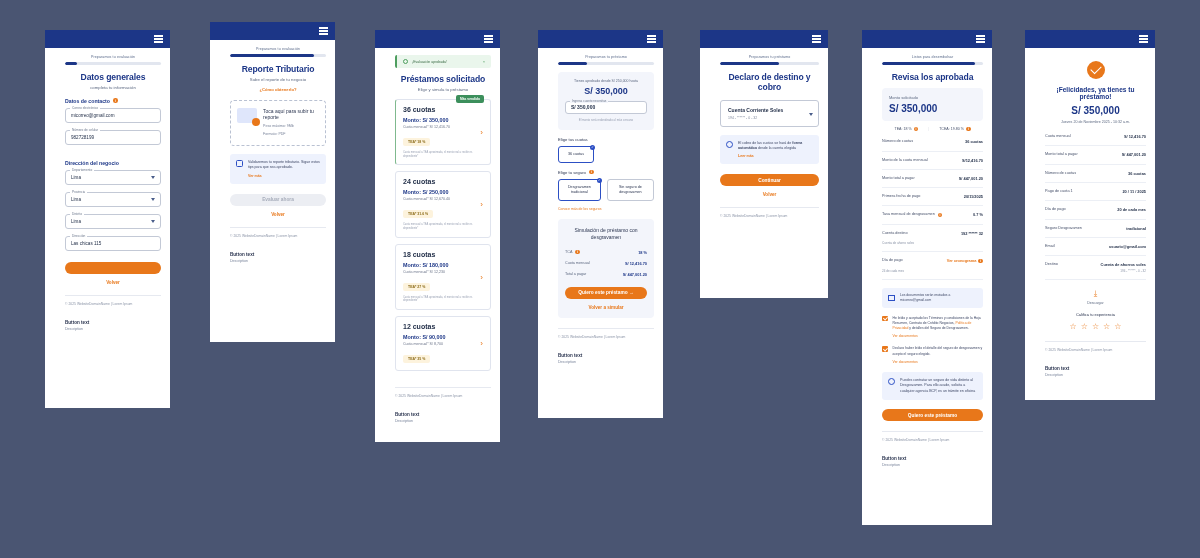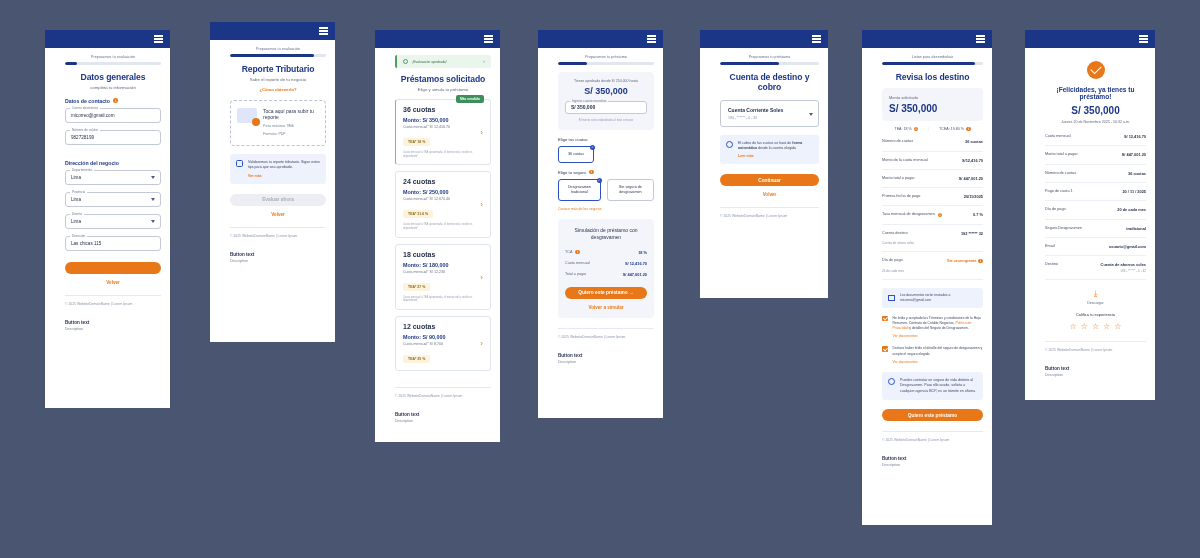--- a/index.html
+++ b/index.html
@@ -440,21 +440,21 @@
           <i></i>
           <i></i>
           <i></i>
         </span>
     </div>
     <div class="body">
       <div class="steplabel">Preparamos tu préstamo</div>
       <div class="progress">
           <i style="width:60%"></i>
         </div>
-      <div class="h1">Cuenta de destino y cobro</div>
+      <div class="h1">Declaro de destino y cobro</div>
 
       <div class="acct">
         <div class="n">Cuenta Corriente Soles</div>
         <div class="s">194 - ****** - 0 - 32</div>
         <span class="caret" style="top:12px"></span>
       </div>
 
       <div class="infobox">
         <span class="ic" style="border-radius:50%"></span>
         <div>
@@ -476,21 +476,21 @@
           <i></i>
           <i></i>
           <i></i>
         </span>
     </div>
     <div class="body">
       <div class="steplabel">Listos para desembolsar</div>
       <div class="progress">
           <i style="width:92%"></i>
         </div>
-      <div class="h1">Revisa los destino</div>
+      <div class="h1">Revisa los aprobada</div>
 
       <div style="height:6px"></div>
       <div class="amountbox">
         <div class="c">Monto solicitado</div>
         <div class="v">S/ 350,000</div>
       </div>
       <div class="tearow">
         <span>
             <span>TEA: 18 %</span>
             <span class="dot-i">i</span>

